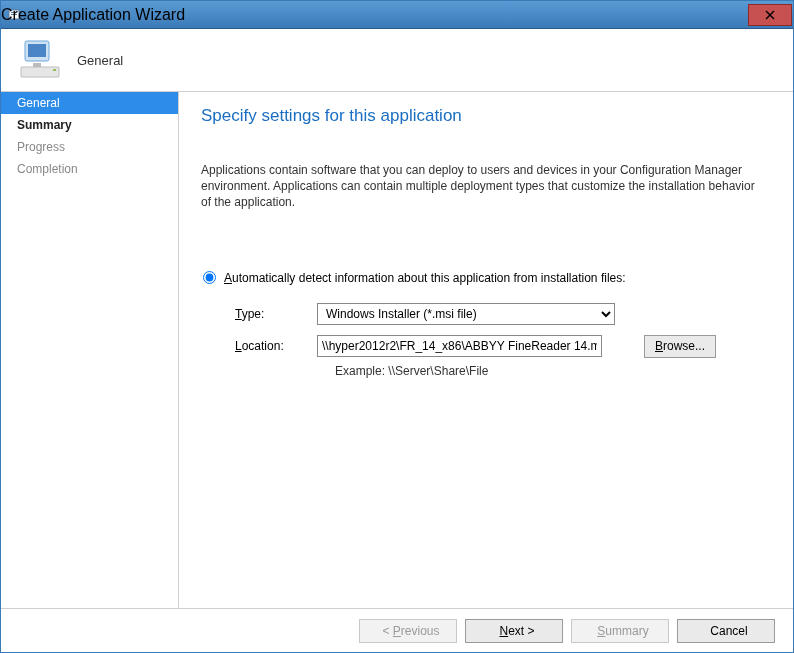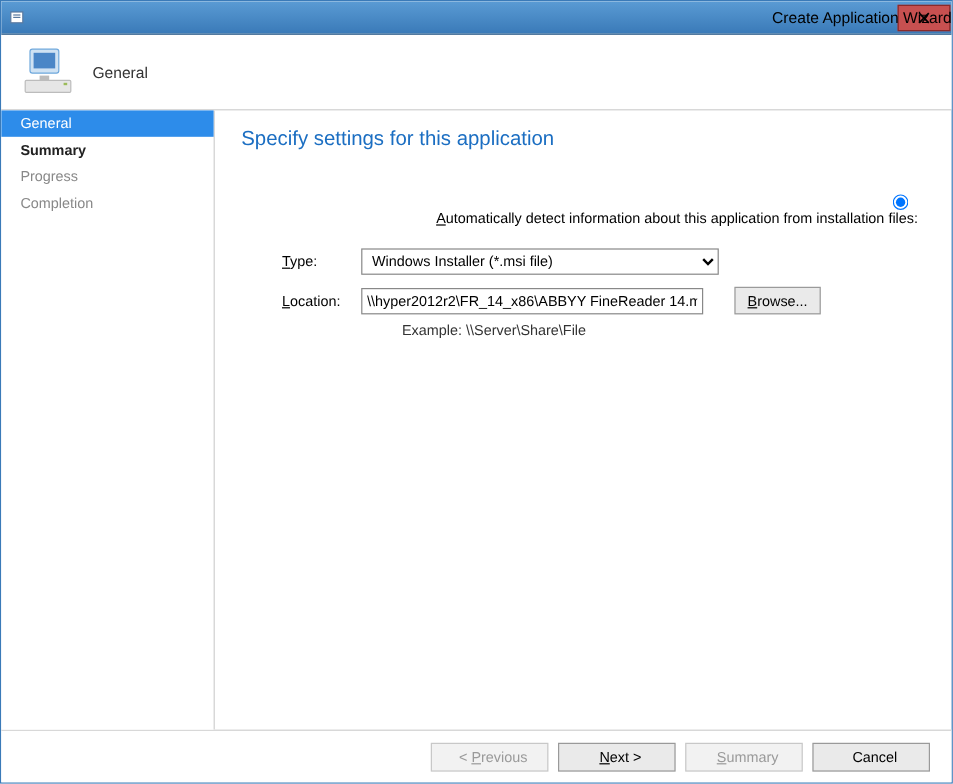--- a/index.html
+++ b/index.html
@@ -24,22 +24,22 @@
     border-bottom: 1px solid #2a5a88;
   }
   .titlebar .sysicon {
     width: 16px; height: 16px;
     margin: 0 6px;
     display: inline-flex; align-items: center; justify-content: center;
   }
   .titlebar .title {
     position: absolute;
     left: 0; right: 0;
-    text-align: right;
-    font-size: 13px;
+    text-align: left;
+    font-size: 16px;
     color: #000;
     pointer-events: none;
   }
   .titlebar .closebtn {
     margin-left: auto;
     width: 44px; height: 22px;
     background: #c75050;
     border: 1px solid #8a2a2a;
     display: flex; align-items: center; justify-content: center;
     color: #000;
@@ -107,37 +107,37 @@
     margin-bottom: 36px;
   }
   .desc {
     color: #333;
     font-size: 12px;
     line-height: 1.35;
     margin-bottom: 60px;
   }
   .radio-row {
     display: flex;
-    align-items: flex-end;
+    align-items: center;
     margin-bottom: 18px;
-    flex-direction: column;
   }
   .radio-row input[type=radio] {
     margin: 0 8px 0 2px;
   }
   .radio-row label { font-size: 12px; }
   .radio-row .u { text-decoration: underline; }
   .form-block {
     margin-left: 34px;
     margin-bottom: 44px;
   }
   .form-row {
     display: flex;
     align-items: center;
     margin-bottom: 10px;
+    gap: 16px;
   }
   .form-row .lbl {
     width: 66px;
     font-size: 12px;
   }
   .form-row .lbl .u { text-decoration: underline; }
   .form-row select, .form-row input[type=text] {
     height: 22px;
     border: 1px solid #888;
     font-family: inherit;
@@ -229,20 +229,21 @@
 <div class="body">
   <div class="sidebar">
     <div class="nav-item selected">General</div>
     <div class="nav-item bold">Summary</div>
     <div class="nav-item dim">Progress</div>
     <div class="nav-item dim">Completion</div>
   </div>
 
   <div class="main">
     <div class="page-title">Specify settings for this application</div>
+    <div class="desc">Applications contain software that you can deploy to users and devices in your Configuration Manager environment. Applications can contain multiple deployment types that customize the installation behavior of the application.</div>
 
     <div class="radio-row">
       <input type="radio" name="mode" checked="" style="">
       <label><span class="u">A</span><span>utomatically detect information about this application from installation files:</span></label>
     </div>
 
     <div class="form-block">
       <div class="form-row">
         <span class="lbl"><span class="u">T</span><span>ype:</span></span>
         <select>

